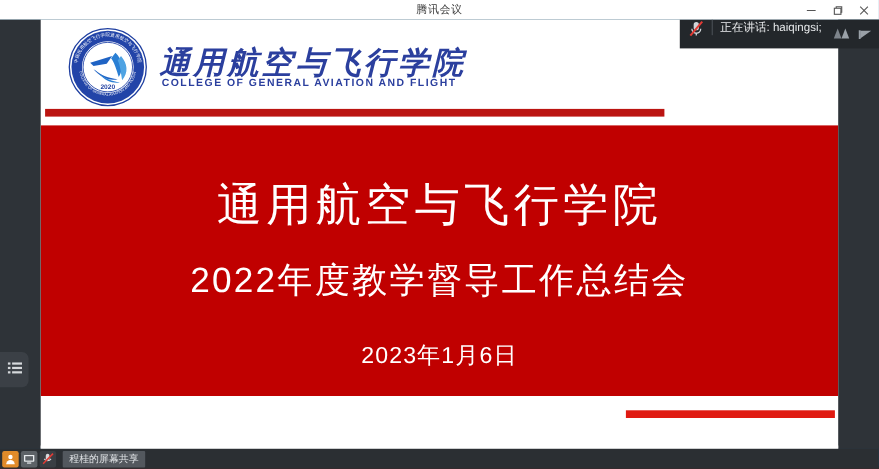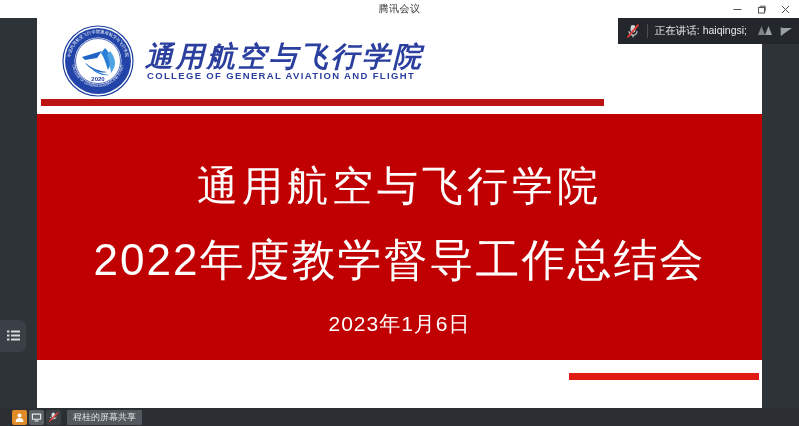--- a/index.html
+++ b/index.html
@@ -141,21 +141,21 @@
     top: 52px;
     font-size: 41px;
     font-weight: 500;
     letter-spacing: 4px;
     line-height: 1;
   }
   .banner-line2 {
     position: absolute;
     left: 0; right: 0;
     top: 124px;
-    font-size: 44px;
+    font-size: 32px;
     font-weight: 500;
     letter-spacing: 2px;
     line-height: 1;
   }
   .banner-date {
     position: absolute;
     left: 0; right: 0;
     top: 199px;
     font-size: 21px;
     font-weight: 400;
@@ -173,21 +173,20 @@
   }
 
   
   .speaker-pill {
     position: absolute;
     right: 0px;
     top: 0px;
     height: 26px;
     background: #23272b;
     display: flex;
-    align-items: center;
     padding: 0 4px 0 8px;
     box-sizing: border-box;
   }
   .mic-muted-icon {
     width: 14px;
     height: 16px;
     margin-right: 7px;
     flex: 0 0 auto;
   }
   .speaker-divider {
@@ -249,21 +248,21 @@
   
   .taskbar {
     position: absolute;
     left: 0;
     top: 408px;
     width: 799px;
     height: 18px;
     background: #2b2f33;
     display: flex;
     align-items: center;
-    padding-left: 12px;
+    padding-left: 2px;
     box-sizing: border-box;
   }
   .tb-icon {
     width: 15px;
     height: 15px;
     margin-right: 2px;
     border-radius: 2px;
     display: flex;
     align-items: center;
     justify-content: center;

